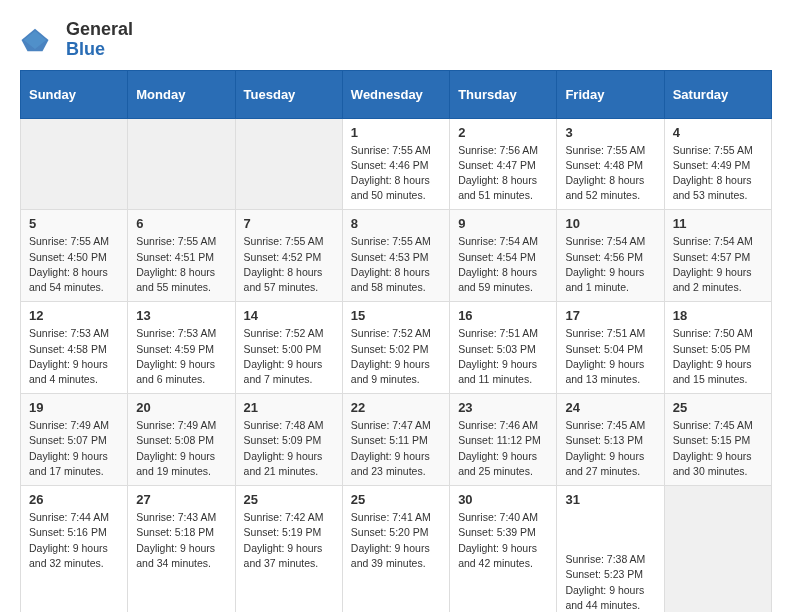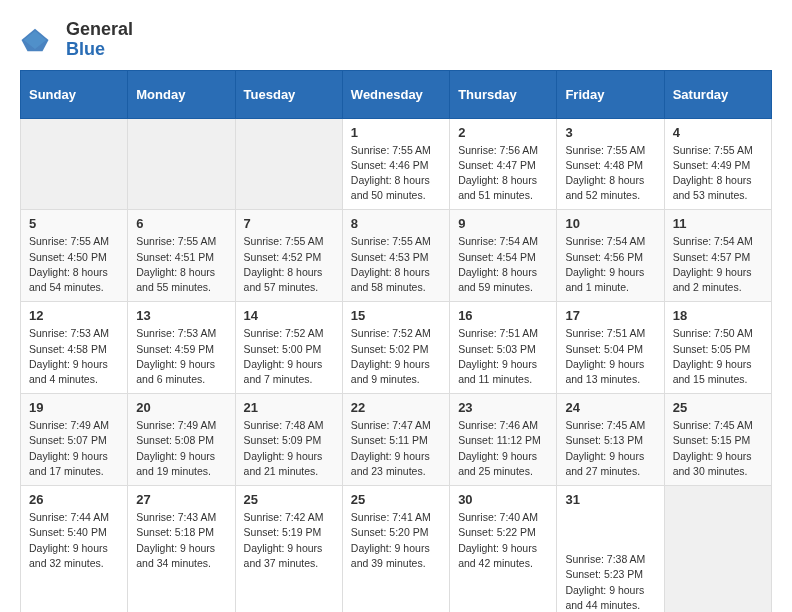--- a/index.html
+++ b/index.html
@@ -305,21 +305,21 @@
           <div class="day-info" style="white-space: pre-line;">Sunrise: 7:45 AM
 Sunset: 5:15 PM
 Daylight: 9 hours
 and 30 minutes.</div>
         </td>
       </tr>
       <tr>
         <td>
           <div class="day-number">26</div>
           <div class="day-info" style="white-space: pre-line;">Sunrise: 7:44 AM
-Sunset: 5:40 PM
+Sunset: 5:16 PM
 Daylight: 9 hours
 and 32 minutes.</div>
         </td>
         <td>
           <div class="day-number">27</div>
           <div class="day-info" style="white-space: pre-line;">Sunrise: 7:43 AM
 Sunset: 5:18 PM
 Daylight: 9 hours
 and 34 minutes.</div>
         </td>
@@ -333,21 +333,21 @@
         <td>
           <div class="day-number">25</div>
           <div class="day-info" style="white-space: pre-line;">Sunrise: 7:41 AM
 Sunset: 5:20 PM
 Daylight: 9 hours
 and 39 minutes.</div>
         </td>
         <td>
           <div class="day-number">30</div>
           <div class="day-info" style="white-space: pre-line;">Sunrise: 7:40 AM
-Sunset: 5:22 PM
+Sunset: 5:39 PM
 Daylight: 9 hours
 and 42 minutes.</div>
         </td>
         <td>
           <div class="day-number">31</div>
           <div class="day-info" style="white-space: pre-line; margin-top: 45px;">Sunrise: 7:38 AM
 Sunset: 5:23 PM
 Daylight: 9 hours
 and 44 minutes.</div>
         </td>

